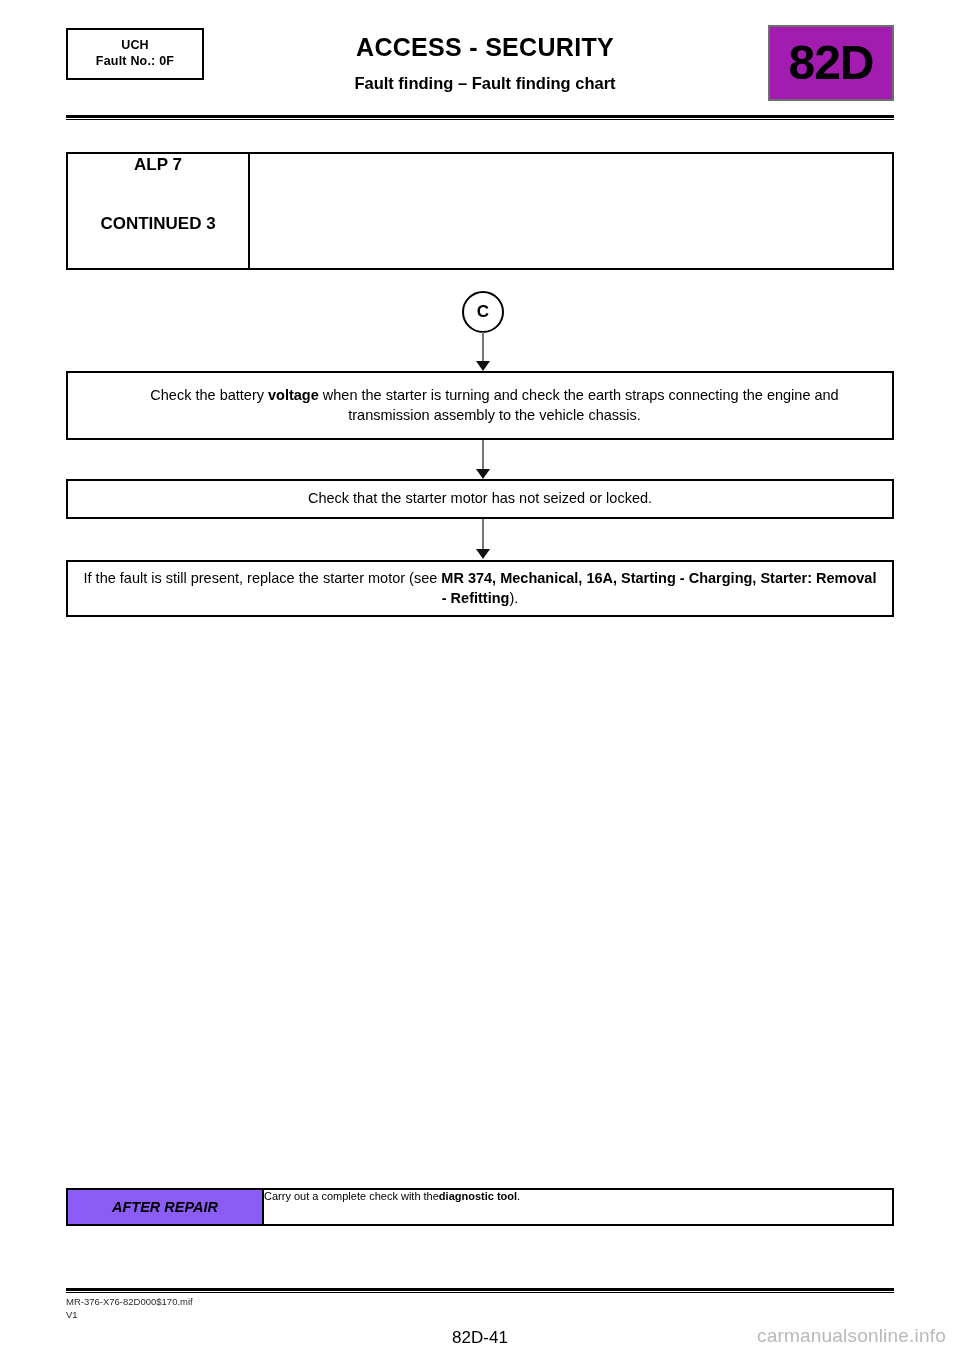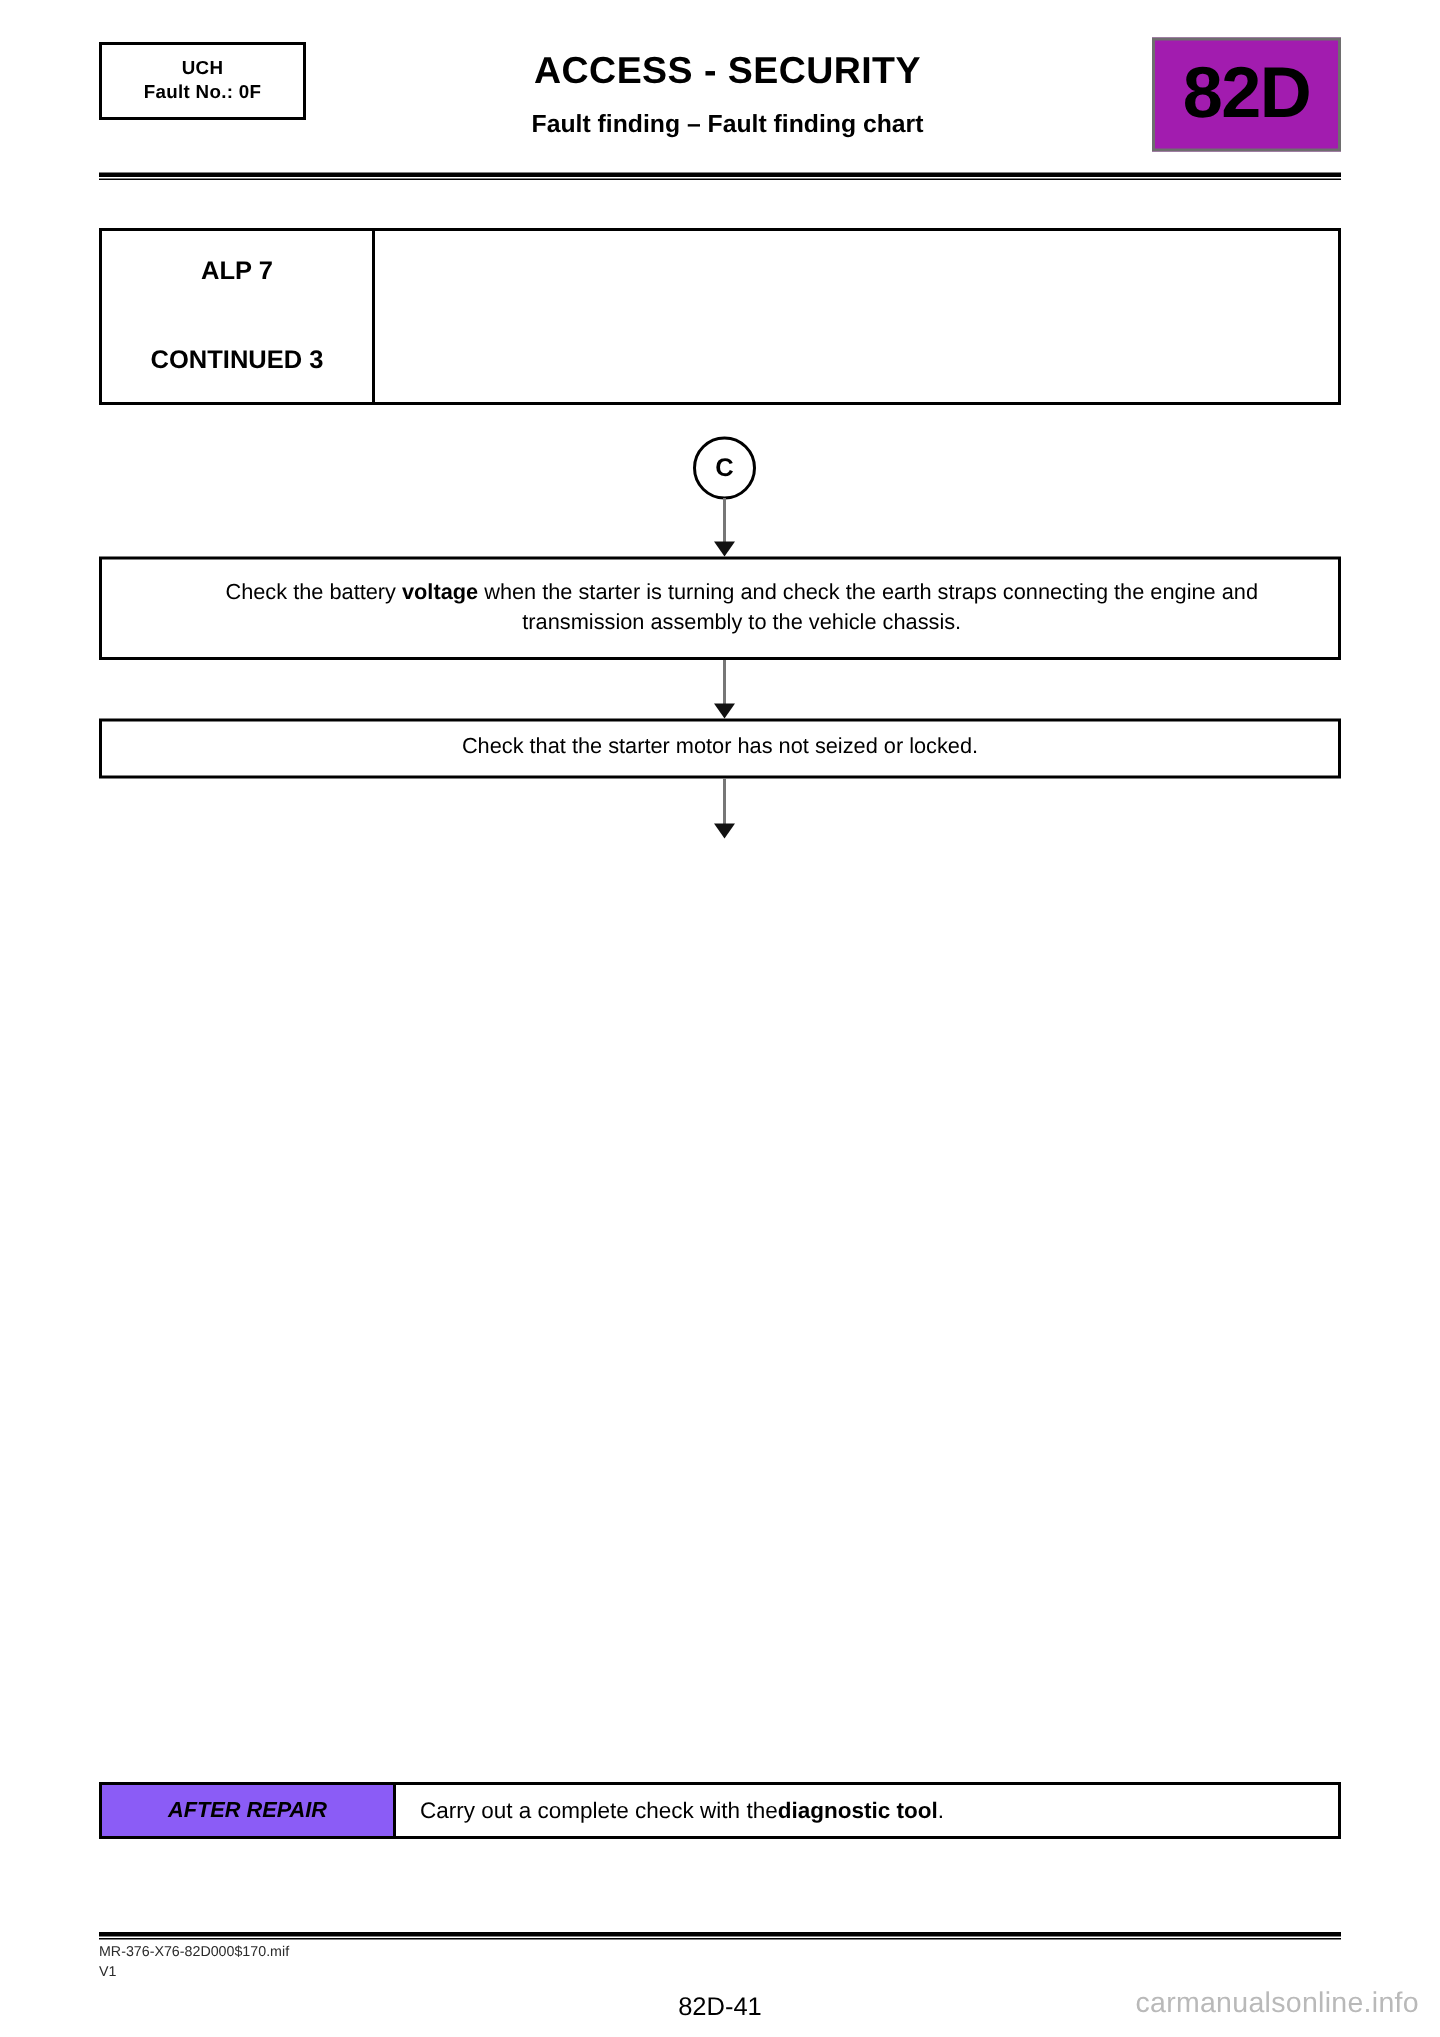--- a/index.html
+++ b/index.html
@@ -97,21 +97,21 @@
     box-sizing: border-box;
     display: flex;
   }
   .alp-left {
     width: 182px;
     border-right: 2px solid #000;
     box-sizing: border-box;
     display: flex;
     flex-direction: column;
     align-items: center;
-    justify-content: center;
+    justify-content: flex-start;
     font-size: 17px;
     font-weight: bold;
     line-height: 1.35;
     text-align: center;
     gap: 36px;
   }
   .alp-right {
     flex: 1;
   }
 
@@ -206,23 +206,22 @@
     display: flex;
     align-items: center;
     justify-content: center;
     font-size: 14.5px;
     font-weight: bold;
     font-style: italic;
   }
   .ar-text {
     flex: 1;
     display: flex;
-    align-items: center;
-    padding-left: 16px;
-    font-size: 15px;
+    padding-left: 0;
+    font-size: 11px;
   }
 
   
   .ftr-rule {
     position: absolute;
     left: 66px;
     top: 1288px;
     width: 828px;
     height: 5px;
     border-top: 3px solid #000;
@@ -299,20 +298,23 @@
 
   <div class="flow-box" id="box-seized">
     <div class="inner"><span>Check that the starter motor has not seized or locked.</span></div>
   </div>
 
   <div class="connector" id="conn-2">
     <div class="stem"></div>
     <div class="head"></div>
   </div>
 
+  <div class="flow-box" id="box-replace">
+    <div class="inner"><span>If the fault is still present, replace the starter motor (see </span><b>MR 374, Mechanical, 16A, Starting - Charging, Starter: Removal - Refitting</b><span>).</span></div>
+  </div>
 
   <div class="after-repair">
     <div class="ar-label">AFTER REPAIR</div>
     <div class="ar-text">
         <span>Carry out a complete check with the </span>
         <b>diagnostic tool</b>
         <span>.</span>
       </div>
   </div>
 

